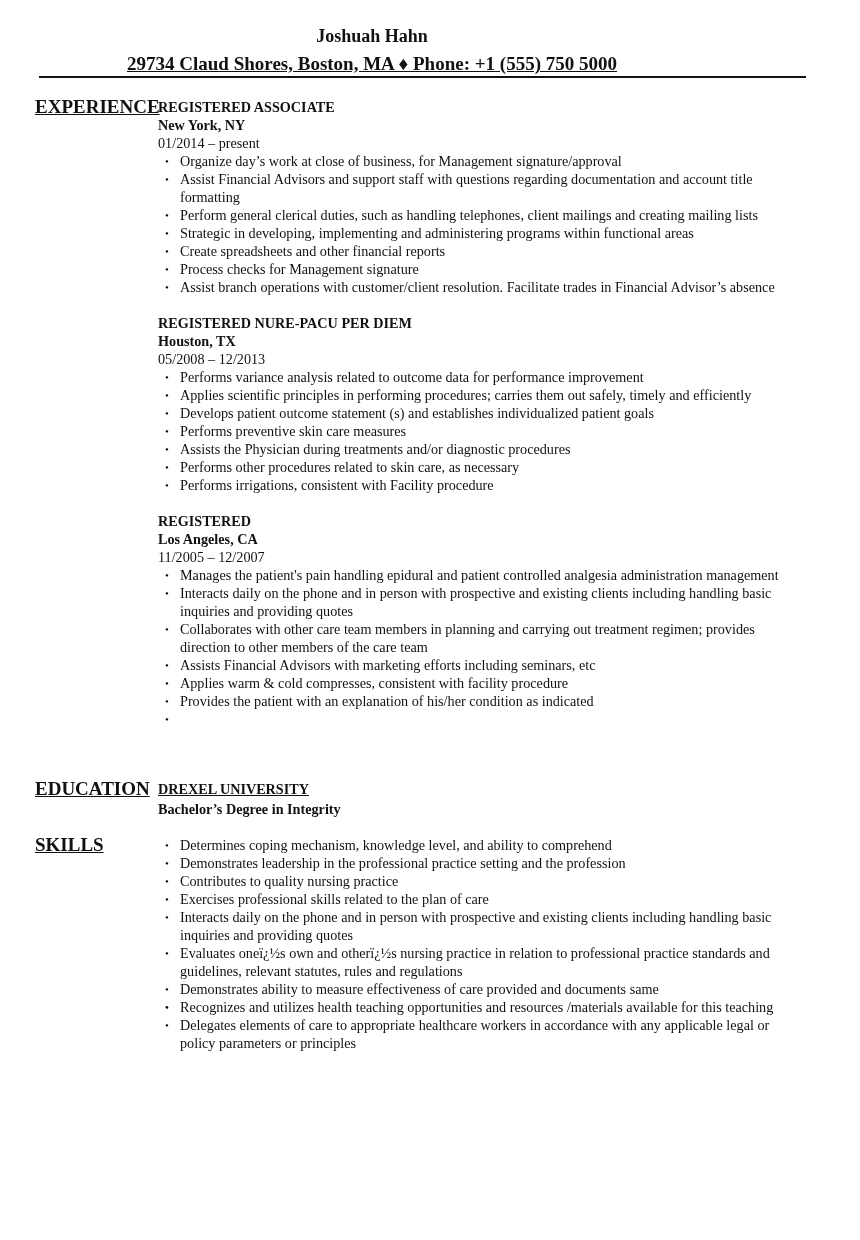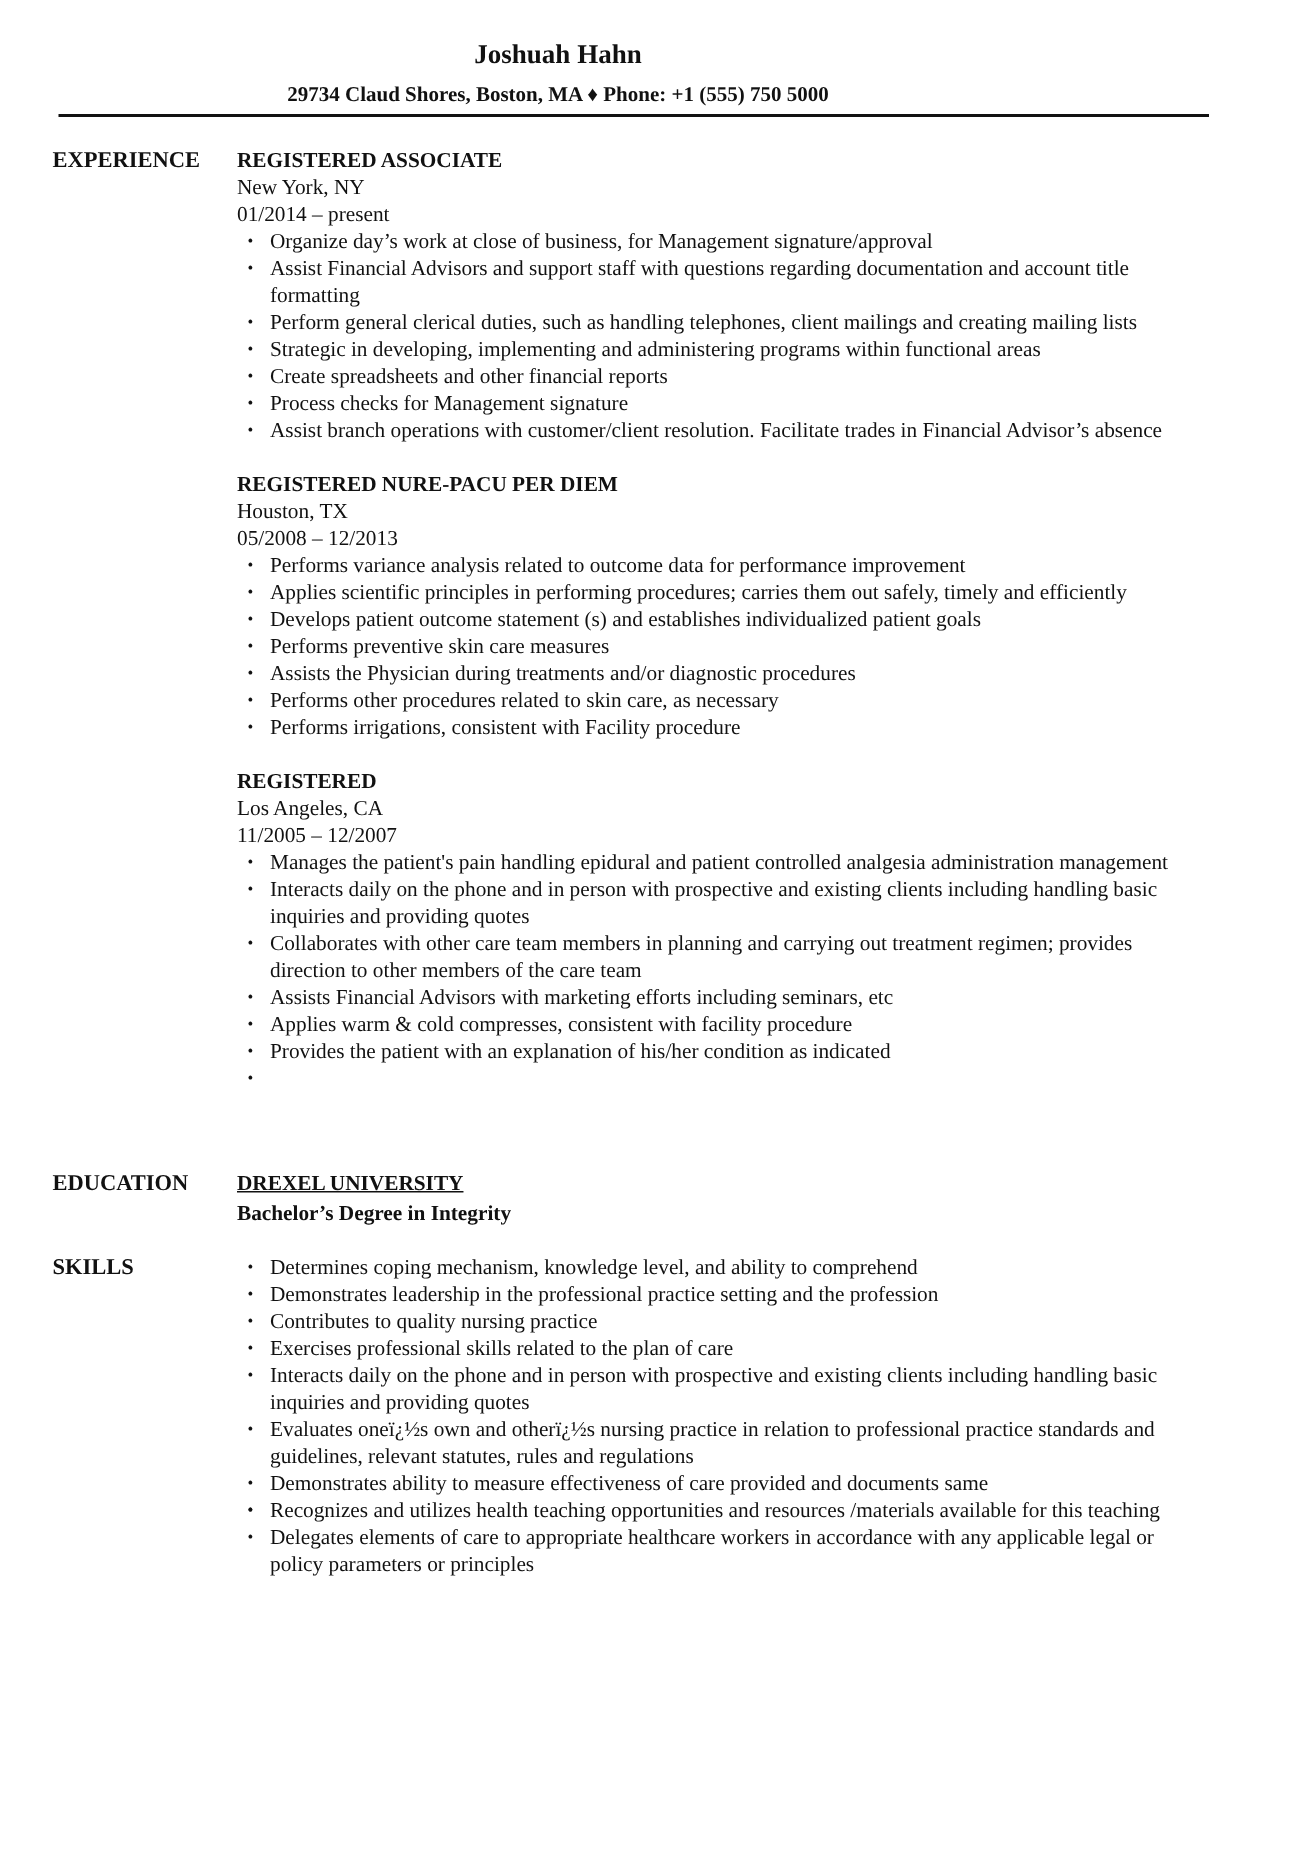--- a/index.html
+++ b/index.html
@@ -3,30 +3,30 @@
   <meta charset="utf-8">
   <style>
     html, body { margin: 0; padding: 0; background: #ffffff; }
     body {
       width: 860px; height: 1240px; position: relative; overflow: hidden;
       font-family: "Liberation Serif", "DejaVu Serif", serif;
       color: #111111; font-size: 14.2px; line-height: 18px;
     }
     .header { position: absolute; left: 0; top: 24px; width: 744px; text-align: center; }
     .name { font-weight: bold; font-size: 18px; line-height: 24px; margin-left: 0; }
-    .contact { font-weight: bold; font-size: 14px; line-height: 18px; margin-top: 7px; }
+    .contact { font-weight: bold; font-size: 19px; line-height: 18px; margin-top: 7px; text-decoration: underline; }
     .rule { position: absolute; left: 39px; top: 76px; width: 767px; height: 2px; background: #111; }
 
     .section { position: absolute; left: 0; width: 860px; }
-    .sec-label { position: absolute; left: 35px; top: 0; font-weight: bold; font-size: 15px; }
+    .sec-label { position: absolute; left: 35px; top: 0; font-weight: bold; font-size: 19px; text-decoration: underline; }
     .sec-body { position: absolute; left: 158px; top: 0; width: 650px; }
 
     .job { margin-bottom: 18px; }
     .job-title { font-weight: bold; }
-    .job-loc { font-weight: normal; }
+    .job-loc { font-weight: bold; }
     .job-dates { }
     ul { list-style: none; margin: 0; padding: 0; }
     li { position: relative; padding-left: 22px; }
     li .bullet { position: absolute; left: 7px; top: 0; font-size: 11px; }
     .edu-school { font-weight: bold; text-decoration: underline; }
     .edu-degree { font-weight: bold; margin-top: 2px; }
   </style>
 </head>
 <body>
 

